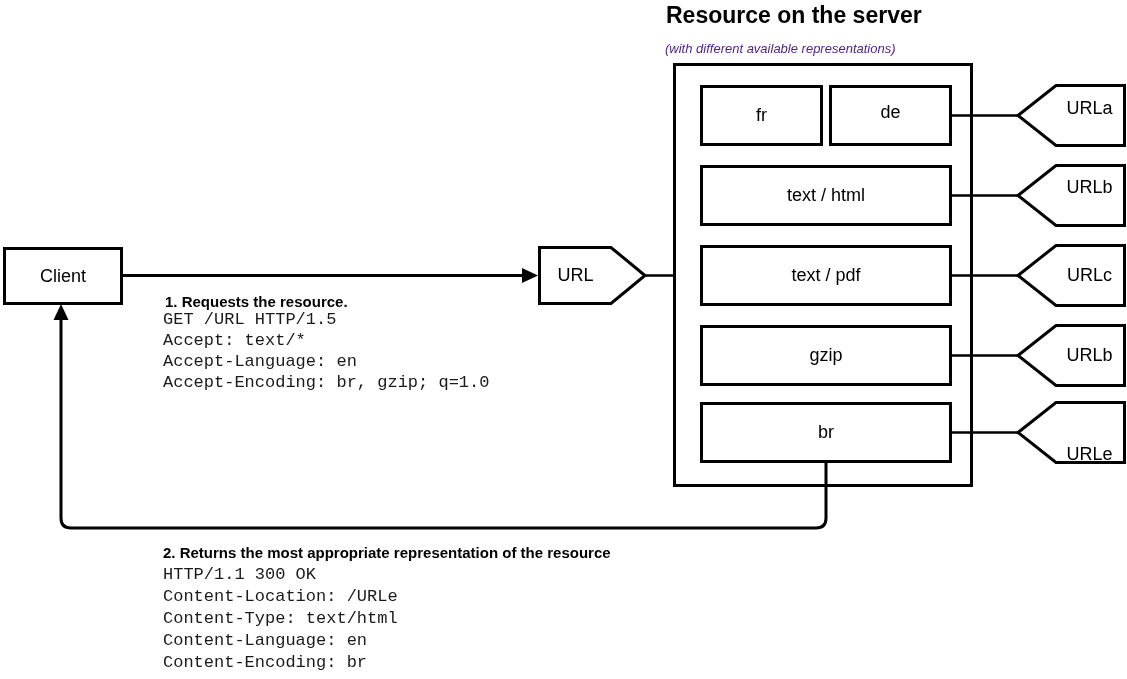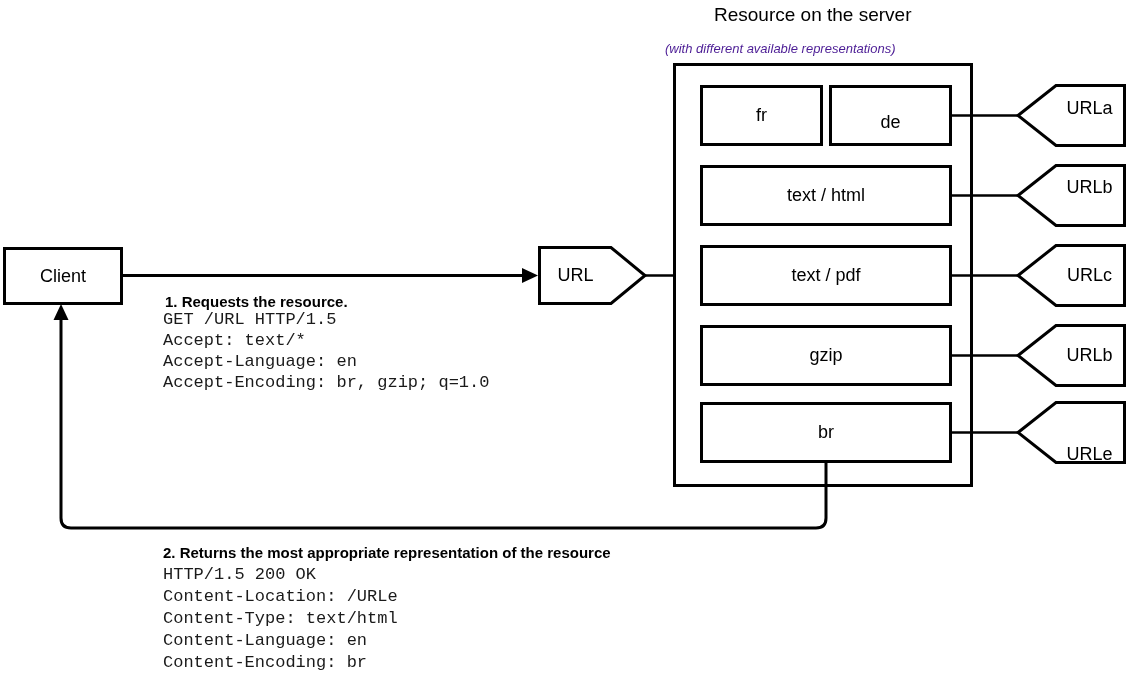--- a/index.html
+++ b/index.html
@@ -16,25 +16,24 @@
   .abs { position: absolute; }
   .center-label {
     display: flex;
     align-items: center;
     justify-content: center;
     font-size: 18px;
     color: #000000;
     white-space: nowrap;
   }
   .diagram-title {
-    font-size: 19px;
-    font-weight: normal;
+    font-size: 23px;
+    font-weight: bold;
     line-height: 22px;
     white-space: nowrap;
-    margin-left: 48px;
   }
   .diagram-subtitle {
     font-size: 13px;
     font-style: italic;
     line-height: 16px;
     white-space: nowrap;
     color: #4c1d95;
     margin-top: 12px;
   }
   .step-caption {
@@ -89,21 +88,21 @@
     <polygon points="61,304 53.5,320 68.5,320" fill="#000000"></polygon>
   </svg>
 
   <div class="abs diagram-title" style="left:666px; top:4px;">Resource on the server</div>
   <div class="abs diagram-subtitle" style="left:665px; top:29px;">(with different available representations)</div>
 
   <div class="abs center-label" style="left:4px; top:248px; width:118px; height:56px;">Client</div>
   <div class="abs center-label" style="left:539px; top:247px; width:73px; height:57px;">URL</div>
 
   <div class="abs center-label" style="left:701px; top:86px; width:121px; height:59px;">fr</div>
-  <div class="abs center-label" style="left:830px; top:100px; width:121px; height:44px;">de</div>
+  <div class="abs center-label" style="left:830px; top:90px; width:121px; height:44px;">de</div>
   <div class="abs center-label" style="left:701px; top:166px; width:250px; height:59px;">text / html</div>
   <div class="abs center-label" style="left:701px; top:246px; width:250px; height:59px;">text / pdf</div>
   <div class="abs center-label" style="left:701px; top:326px; width:250px; height:59px;">gzip</div>
   <div class="abs center-label" style="left:701px; top:403px; width:250px; height:59px;">br</div>
 
   <div class="abs center-label" style="left:1054px; top:85px; width:71px; height:46px;">URLa</div>
   <div class="abs center-label" style="left:1054px; top:150px; width:71px; height:75px;">URLb</div>
   <div class="abs center-label" style="left:1054px; top:245px; width:71px; height:61px;">URLc</div>
   <div class="abs center-label" style="left:1054px; top:325px; width:71px; height:61px;">URLb</div>
   <div class="abs center-label" style="left:1054px; top:424px; width:71px; height:61px;">URLe</div>
@@ -111,20 +110,20 @@
   <div class="abs step-caption" style="left:165px; top:293px;">1. Requests the resource.</div>
   <div class="abs mono-block req" style="left:163px; top:309px;">
     <div class="mono-line">GET /URL HTTP/1.5</div>
     <div class="mono-line">Accept: text/*</div>
     <div class="mono-line">Accept-Language: en</div>
     <div class="mono-line">Accept-Encoding: br, gzip; q=1.0</div>
   </div>
 
   <div class="abs step-caption" style="left:163px; top:544px;">2. Returns the most appropriate representation of the resource</div>
   <div class="abs mono-block res" style="left:163px; top:564px;">
-    <div class="mono-line">HTTP/1.5 200 OK</div>
+    <div class="mono-line">HTTP/1.1 300 OK</div>
     <div class="mono-line">Content-Location: /URLe</div>
     <div class="mono-line">Content-Type: text/html</div>
     <div class="mono-line">Content-Language: en</div>
     <div class="mono-line">Content-Encoding: br</div>
   </div>
 
 </div>
 
 </body></html>

